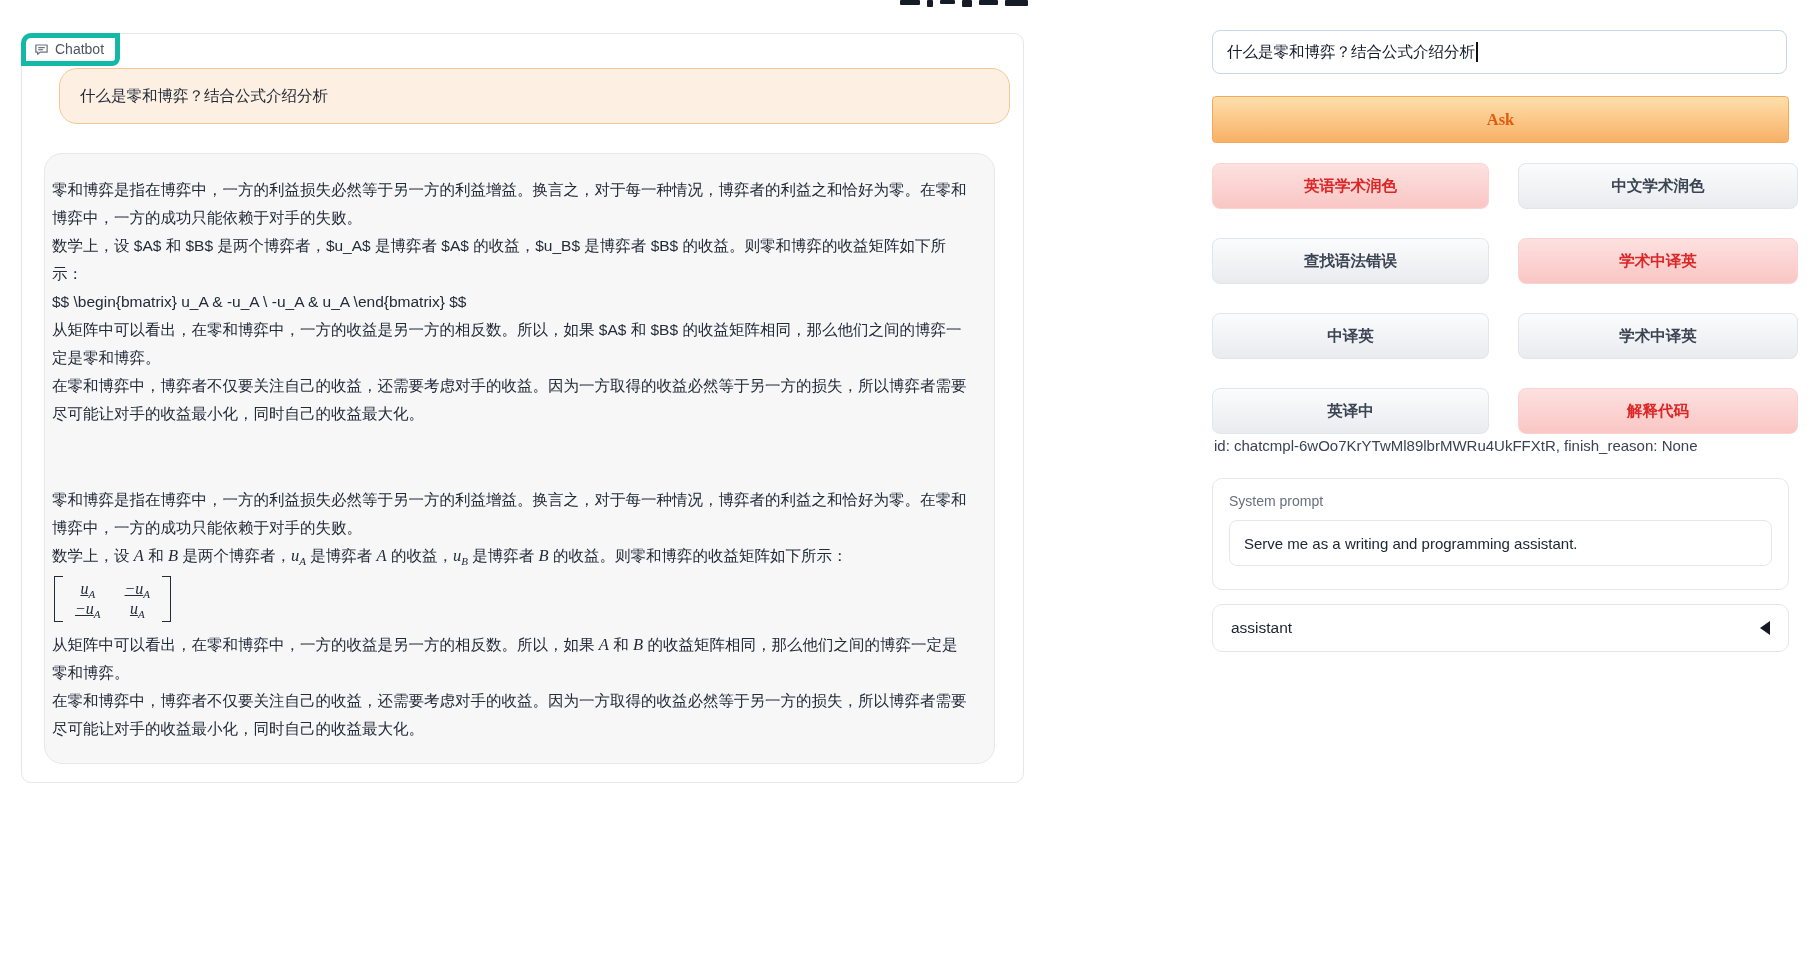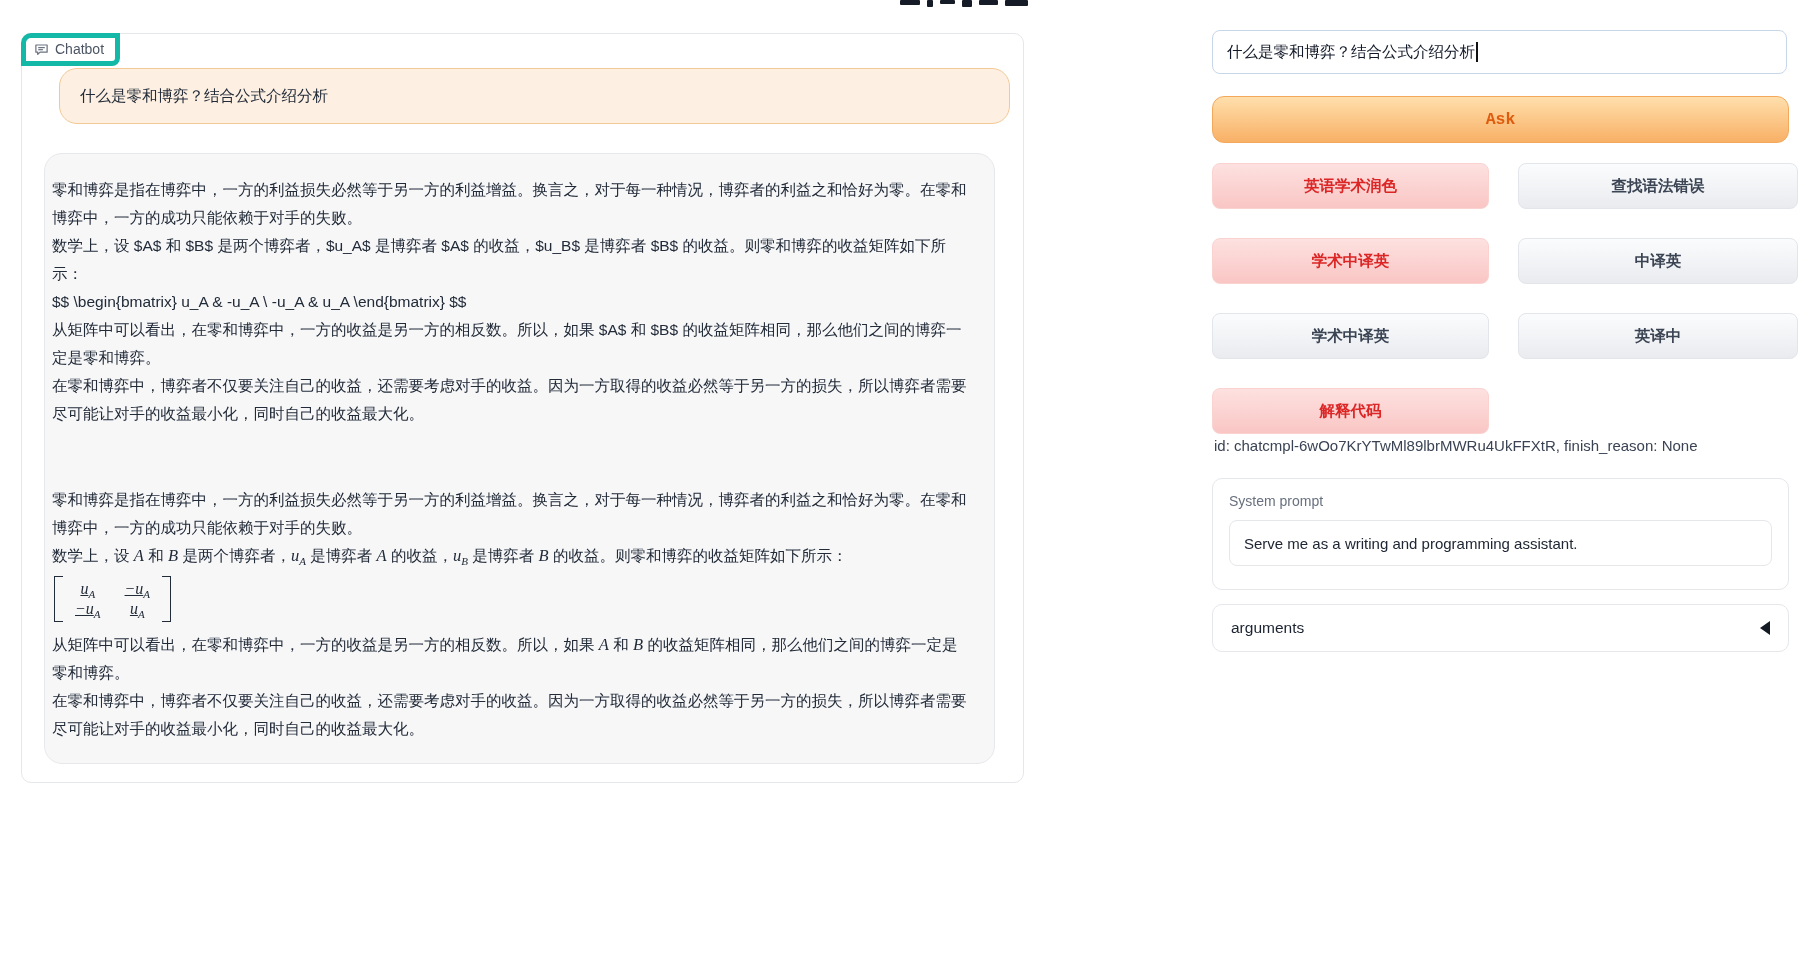--- a/index.html
+++ b/index.html
@@ -34,23 +34,23 @@
   .matrix .cells{display:grid;grid-template-columns:auto auto;column-gap:24px;row-gap:0;
     padding:3px 12px;text-align:center;}
   .matrix .cells .math{font-size:16px;line-height:20px;text-decoration:underline;}
 
   
   .right-col{position:absolute;left:1212px;top:0;width:577px;height:961px;}
   .question-box{position:absolute;left:0;top:30px;width:575px;height:44px;border:1px solid #c7d7ea;
     border-radius:8px;background:#fff;display:flex;align-items:center;padding:0 14px;box-sizing:border-box;
     font-size:15.5px;color:#111827;cursor:text;}
   .caret{width:1.5px;height:20px;background:#111;margin-left:1px;}
-  .ask-btn{position:absolute;left:0;top:96px;width:577px;height:47px;border:1px solid #f2a95c;border-radius:12px;
+  .ask-btn{position:absolute;left:0;top:96px;width:577px;height:47px;border:1px solid #f2a95c;border-radius:4px;
     background:linear-gradient(to bottom,#ffdfac,#f8b066);
-    color:#df5c0f;font-weight:700;font-size:16.5px;font-family:Liberation Mono, monospace;cursor:pointer;}
+    color:#df5c0f;font-weight:700;font-size:16.5px;font-family:Liberation Serif, serif;cursor:pointer;}
   .qgrid{position:absolute;left:0;top:163px;width:577px;display:grid;
     grid-template-columns:277px 280px;column-gap:20px;grid-auto-rows:46px;row-gap:19px;gap:29px;}
   .qbtn{border-radius:8px;font-size:15.5px;font-weight:700;font-family:inherit;cursor:pointer;}
   .qbtn.secondary{background:linear-gradient(to bottom,#fbfcfd,#e9ebef);border:1px solid #e2e5e9;color:#3b4453;}
   .qbtn.stop{background:linear-gradient(to bottom,#fde1e0,#f9c6c4);border:1px solid #fad3d1;color:#dc2626;}
   .status-line{position:absolute;left:2px;top:437px;font-size:15px;color:#3a4354;}
   .sys-box{position:absolute;left:0;top:478px;width:577px;height:112px;box-sizing:border-box;
     border:1px solid #e5e7eb;border-radius:10px;padding:14px 16px;background:#fff;}
   .sys-label{font-size:14px;color:#68707e;margin-bottom:11px;}
   .sys-input{border:1px solid #e5e7eb;border-radius:8px;height:46px;box-sizing:border-box;
@@ -120,35 +120,36 @@
 
   <div class="question-box">
     <span>什么是零和博弈？结合公式介绍分析</span>
     <span class="caret"></span>
   </div>
 
   <button class="ask-btn">Ask</button>
 
   <div class="qgrid">
       <button class="qbtn stop">英语学术润色</button>
+      <button class="qbtn secondary">中文学术润色</button>
       <button class="qbtn secondary">查找语法错误</button>
       <button class="qbtn stop">学术中译英</button>
       <button class="qbtn secondary">中译英</button>
       <button class="qbtn secondary">学术中译英</button>
       <button class="qbtn secondary">英译中</button>
       <button class="qbtn stop">解释代码</button>
     </div>
 
   <div class="status-line">id: chatcmpl-6wOo7KrYTwMl89lbrMWRu4UkFFXtR, finish_reason: None</div>
 
   <div class="sys-box">
     <div class="sys-label">System prompt</div>
     <div class="sys-input">
       <span>Serve me as a writing and programming assistant.</span>
     </div>
   </div>
 
   <div class="accordion">
-    <span class="acc-label">arguments</span>
+    <span class="acc-label">assistant</span>
     <span class="tri-left"></span>
   </div>
 
 </aside>
 
 </body></html>

